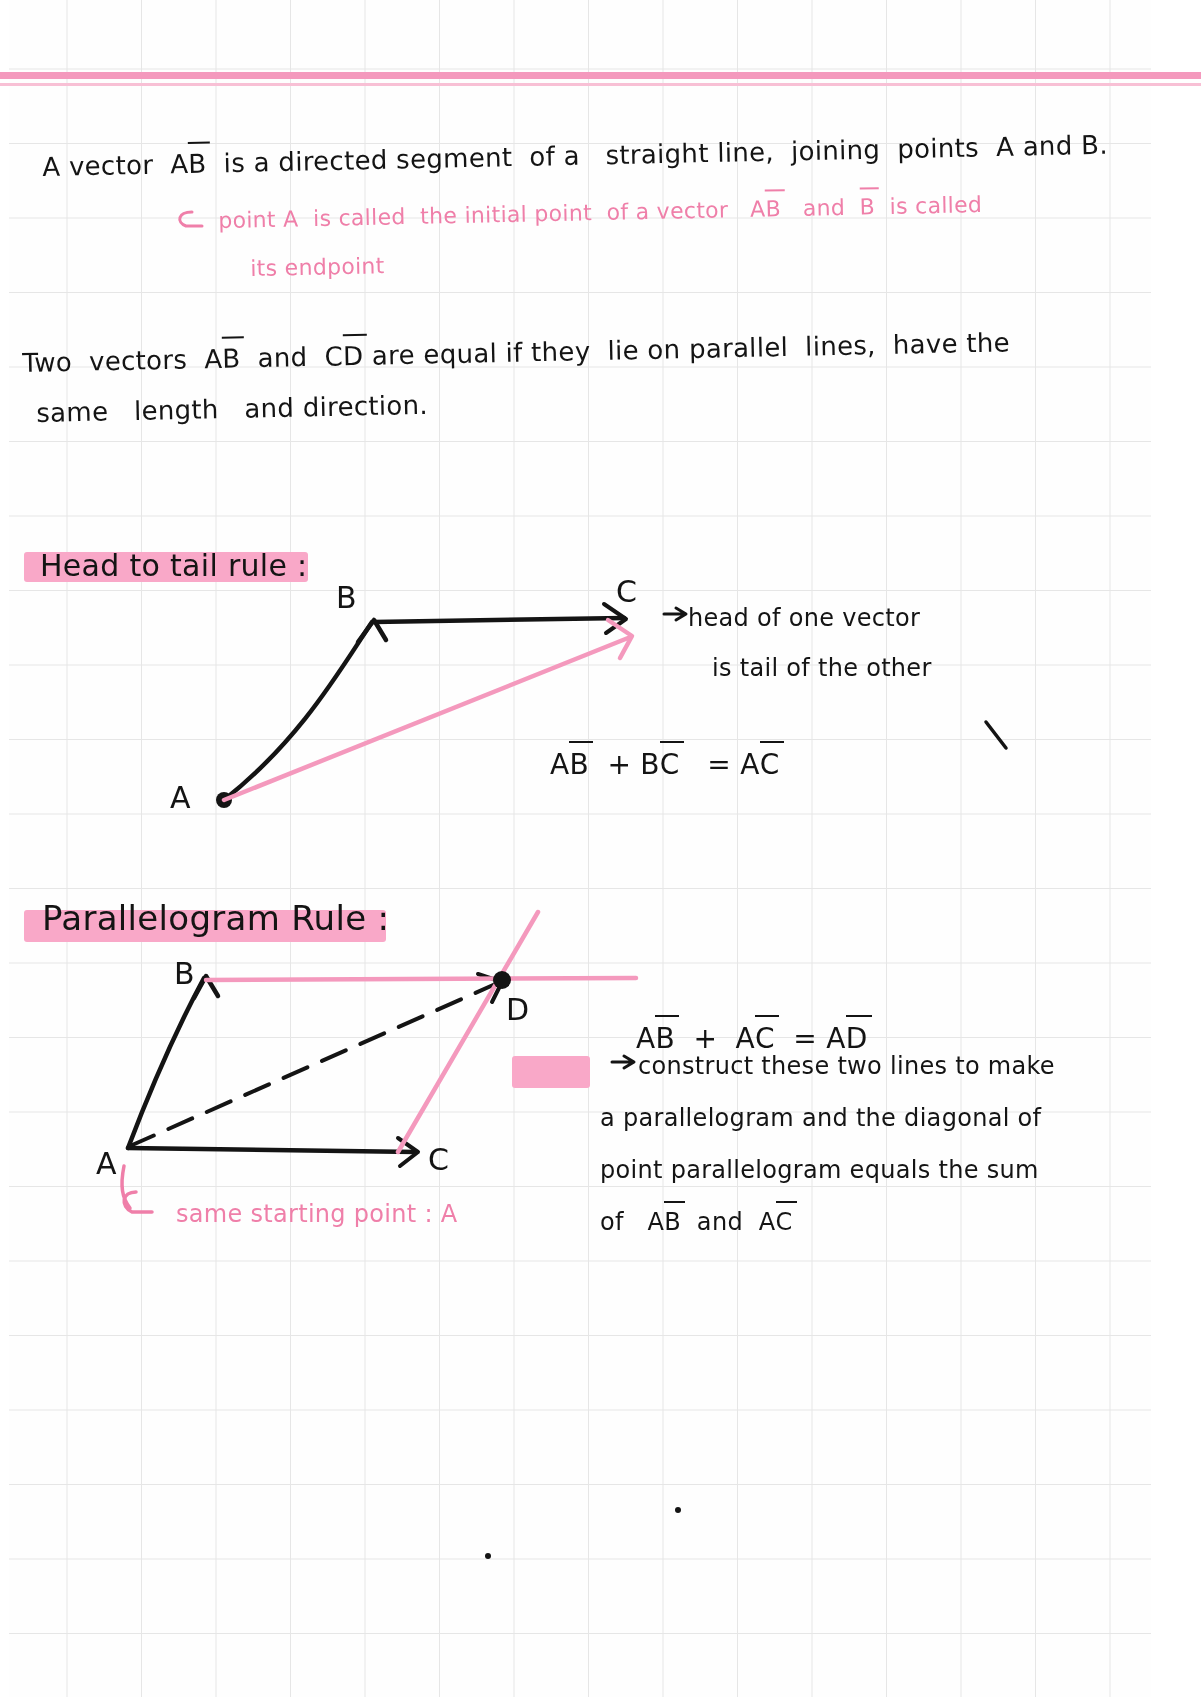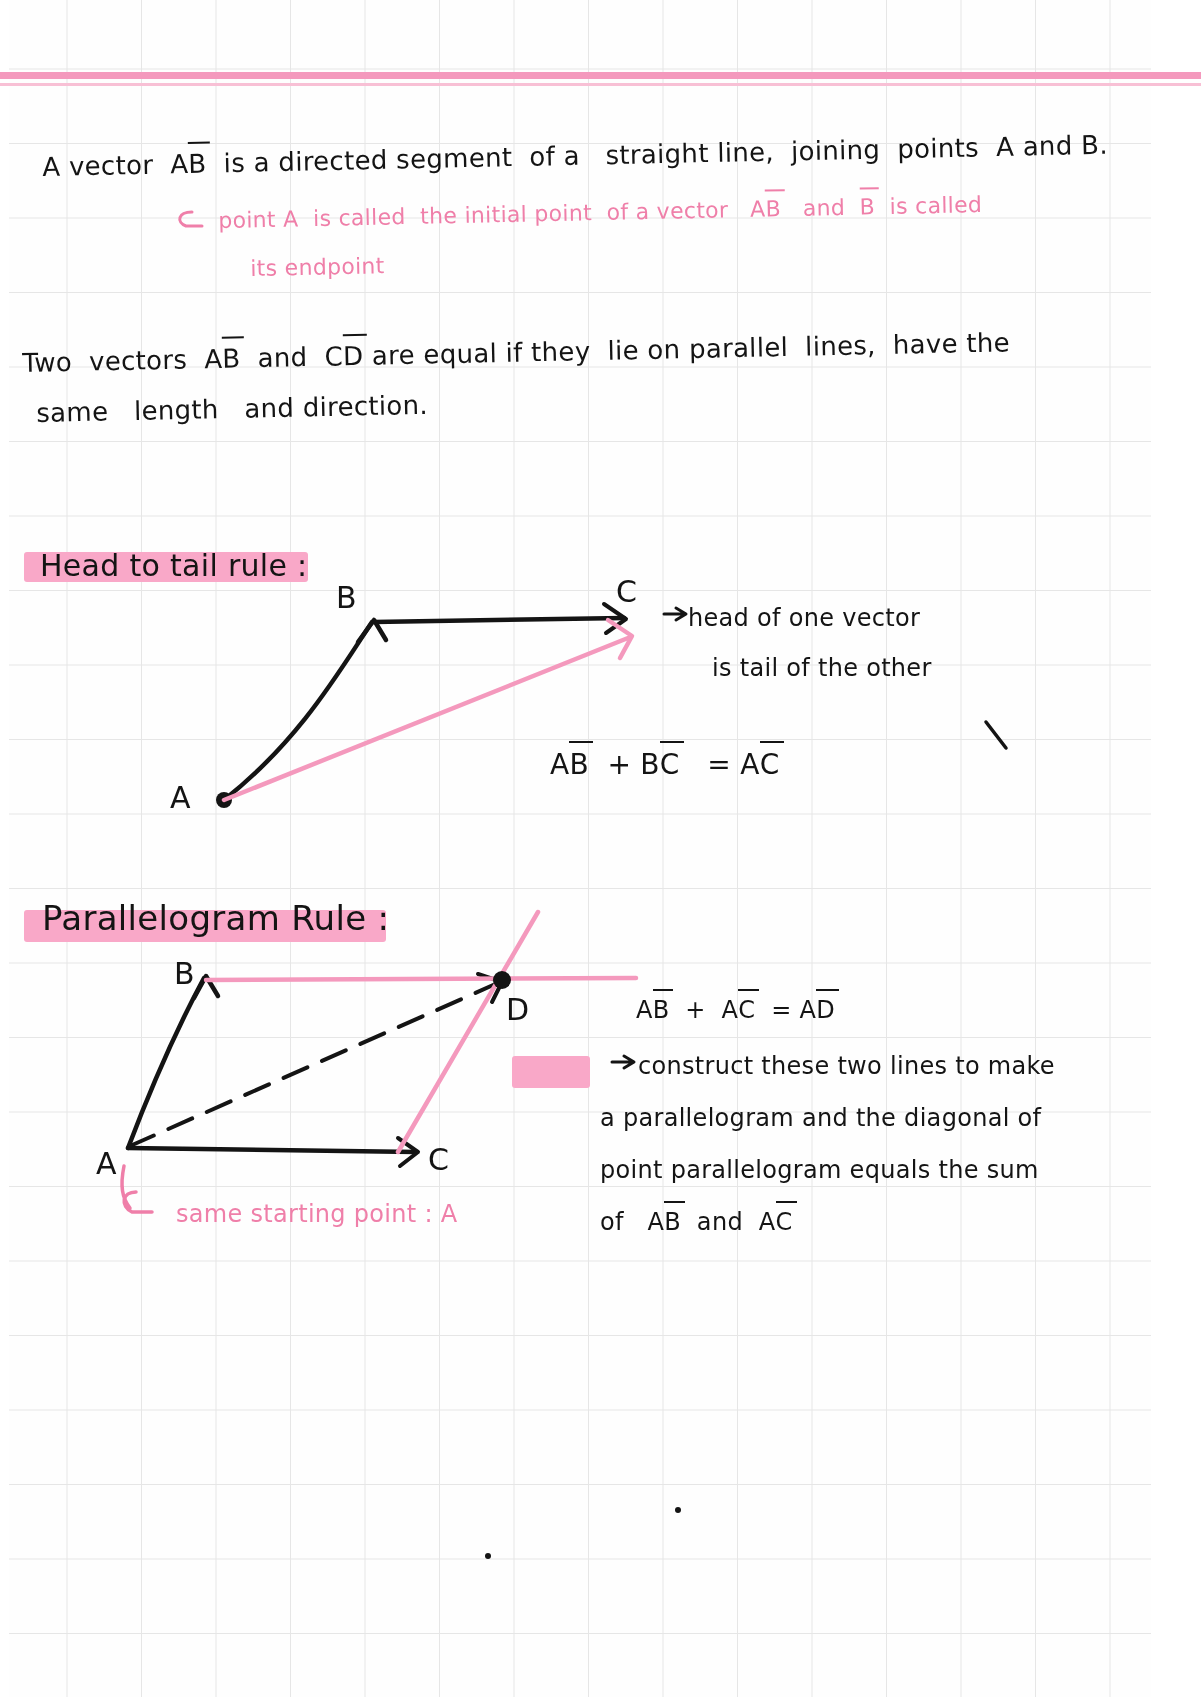--- a/index.html
+++ b/index.html
@@ -131,21 +131,21 @@
 
 <div class="hw s28" style="left:550px; top:748px; font-size:28px;">A<span class="vec">B</span>  + B<span class="vec">C</span>   = A<span class="vec">C</span></div>
 
 <div class="hw s34" style="left:42px; top:898px;">Parallelogram Rule :</div>
 
 <div class="hw s30" style="left:174px; top:956px;">B</div>
 <div class="hw s30" style="left:506px; top:992px;">D</div>
 <div class="hw s30" style="left:428px; top:1142px;">C</div>
 <div class="hw s30" style="left:96px; top:1146px;">A</div>
 
-<div class="hw" style="left:636px; top:996px; font-size:24px;text-align:center;">A<span class="vec">B</span>  +  A<span class="vec">C</span>  = A<span class="vec">D</span></div>
+<div class="hw" style="left:636px; top:1022px; font-size:28px;text-align:center;">A<span class="vec">B</span>  +  A<span class="vec">C</span>  = A<span class="vec">D</span></div>
 
 <div class="hw s24" style="left:638px; top:1052px;">construct these two lines to make</div>
 <div class="hw s24" style="left:600px; top:1104px;">a parallelogram and the diagonal of</div>
 <div class="hw s24" style="left:600px; top:1156px;">point parallelogram equals the sum</div>
 <div class="hw s24" style="left:600px; top:1208px;">of   A<span class="vec">B</span>  and  A<span class="vec">C</span></div>
 
 <div class="hw s24 pink" style="left:176px; top:1200px;">same starting point : A</div>
 
 <svg id="drawing" viewBox="0 0 1201 1697">
 

